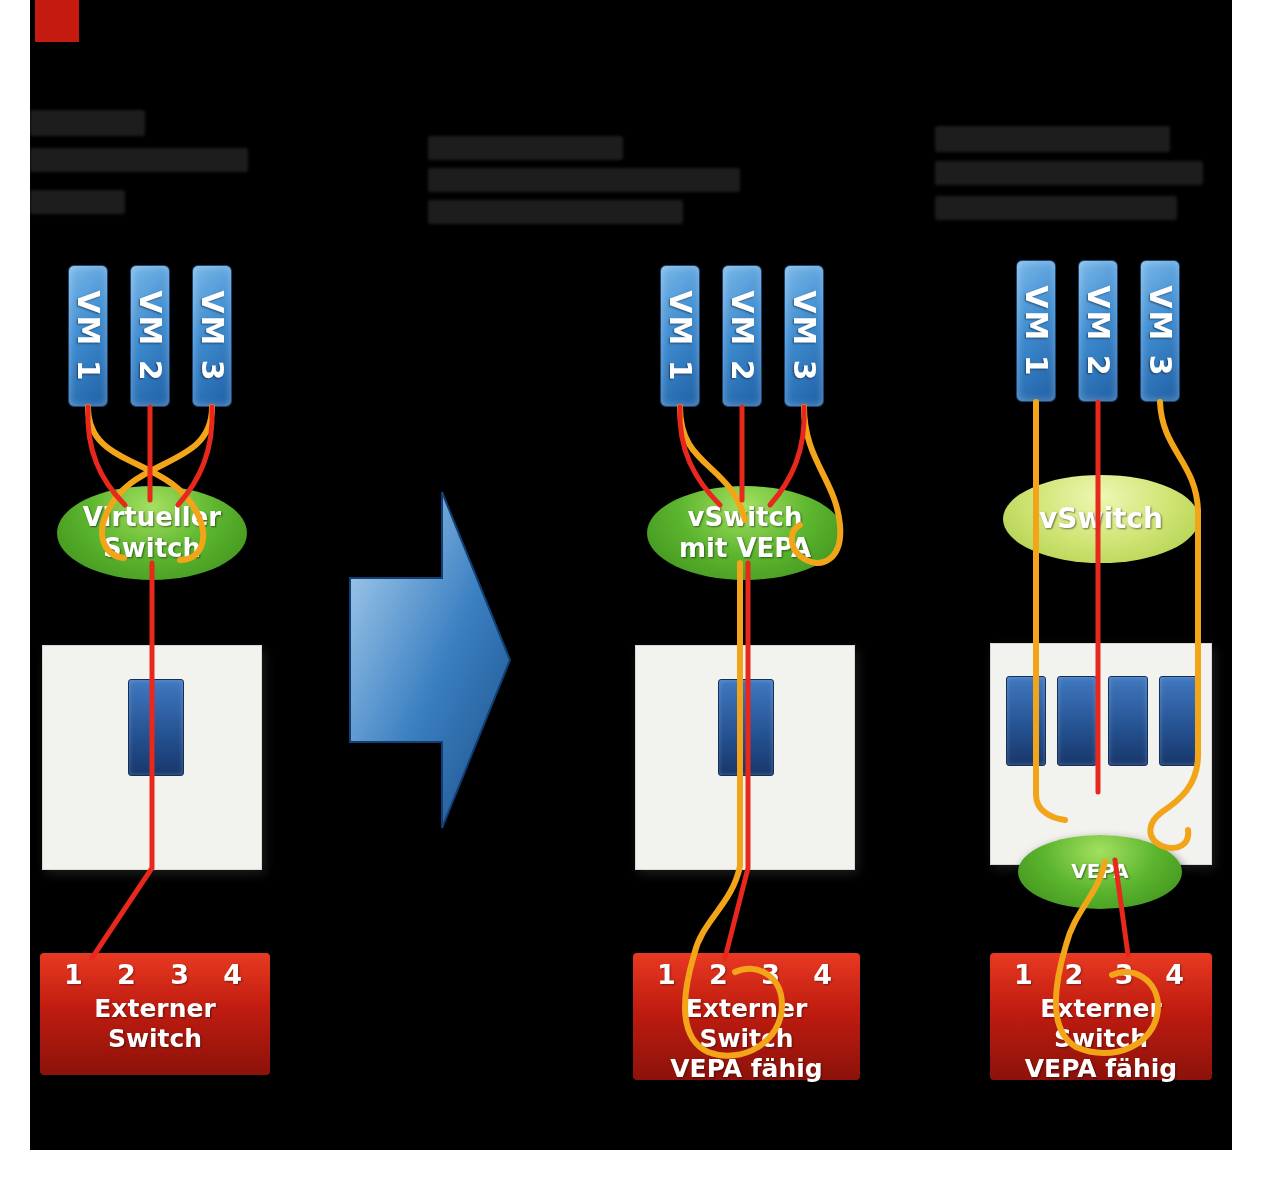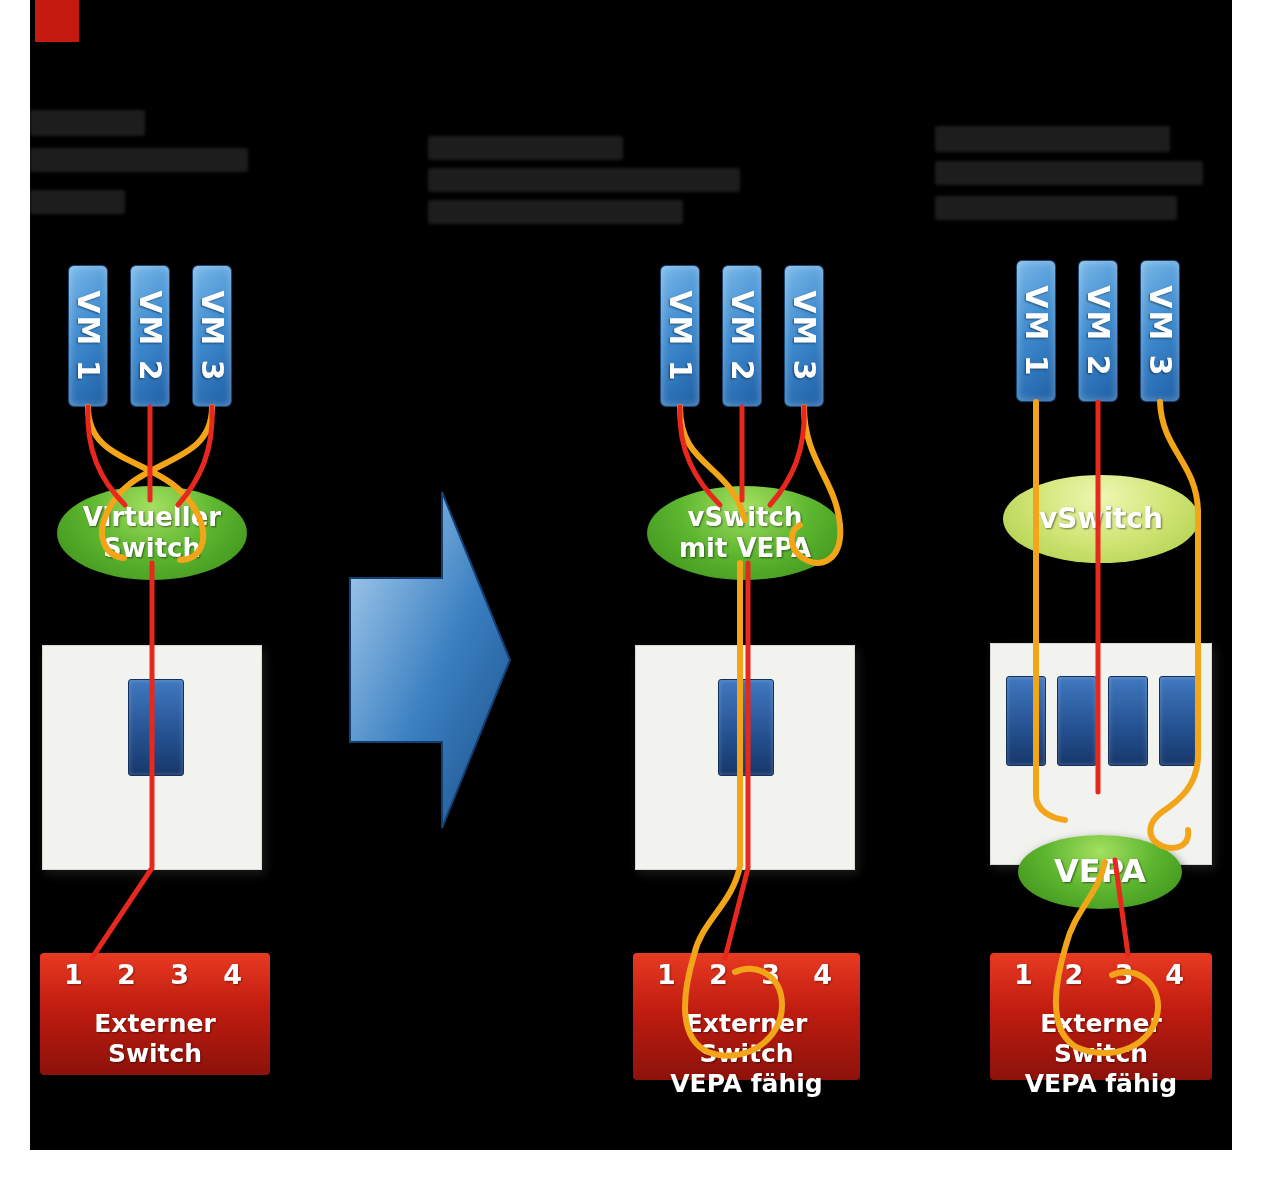--- a/index.html
+++ b/index.html
@@ -55,21 +55,21 @@
   .ext {
     position:absolute; border-radius:4px; color:#fff;
     background:linear-gradient(180deg,#e83a22 0%, #c01c10 45%, #8c120a 100%);
     box-shadow:3px 4px 10px rgba(0,0,0,.7);
   }
   .ports {
     display:flex; justify-content:space-between; padding:6px 28px 0 24px;
     font-size:27px; font-weight:bold; text-shadow:1px 1px 2px rgba(0,0,0,.4);
   }
   .ext .label {
-    margin-top:19px; text-align:center; font-size:25px; font-weight:bold;
+    margin-top:4px; text-align:center; font-size:25px; font-weight:bold;
     line-height:1.2; text-shadow:1px 1px 2px rgba(0,0,0,.45);
   }
   .overlay { position:absolute; left:0; top:0; pointer-events:none; }
 </style>
 </head>
 <body>
 
 <div class="stage">
 
   <div class="red-marker" style="left:5px;top:0;width:44px;height:42px"></div>
@@ -163,21 +163,21 @@
     <span>vSwitch</span>
   </div>
 
   <div class="host" style="left:960px;top:643px;width:222px;height:222px">
     <div class="slot" style="left:15px;top:32px;width:40px;height:90px"></div>
     <div class="slot" style="left:66px;top:32px;width:40px;height:90px"></div>
     <div class="slot" style="left:117px;top:32px;width:40px;height:90px"></div>
     <div class="slot" style="left:168px;top:32px;width:40px;height:90px"></div>
   </div>
 
-  <div class="gellipse" style="left:988px;top:835px;width:164px;height:74px;font-size:32px">
+  <div class="gellipse" style="left:988px;top:835px;width:164px;height:74px;font-size:20px">
     <span>VEPA</span>
   </div>
 
   <div class="ext" style="left:960px;top:953px;width:222px;height:127px">
     <div class="ports">
       <span>1</span>
       <span>2</span>
       <span>3</span>
       <span>4</span>
     </div>

